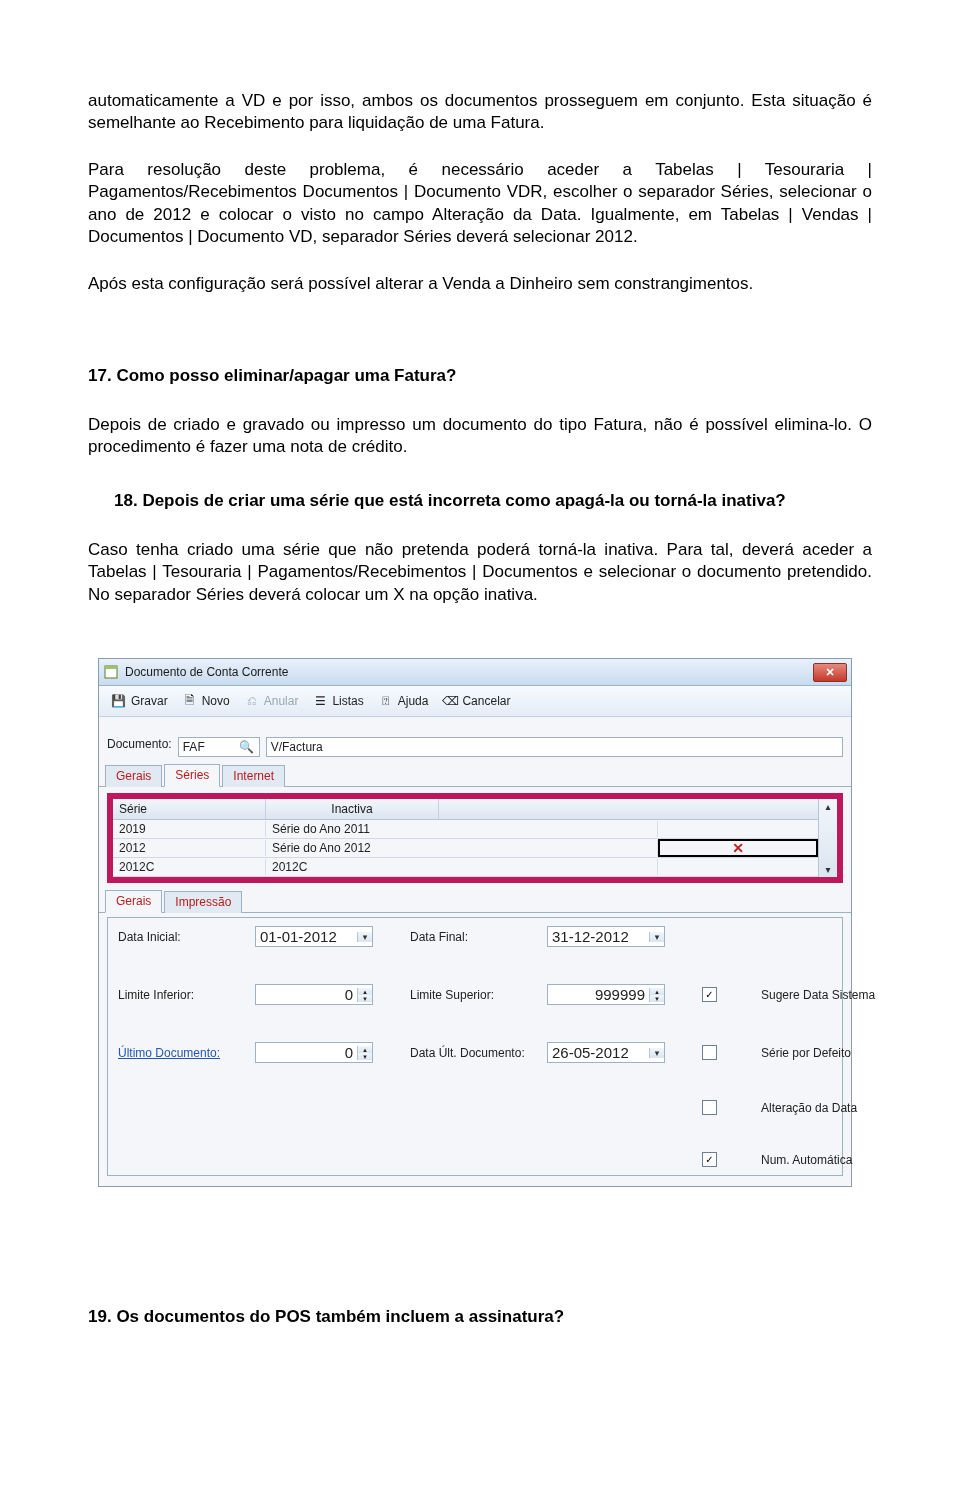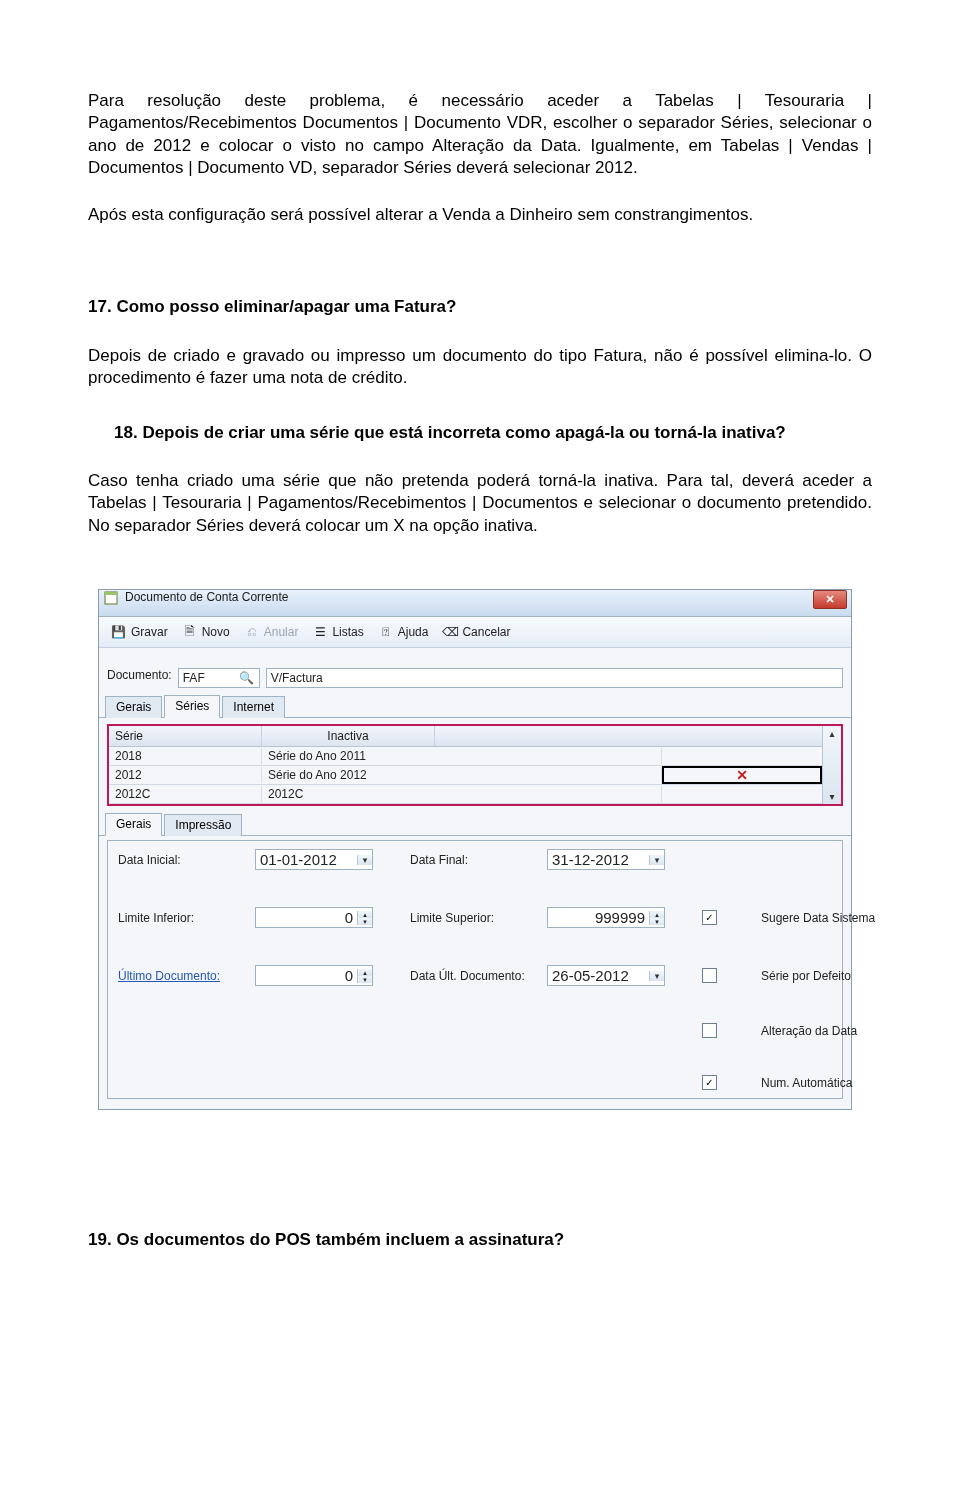--- a/index.html
+++ b/index.html
@@ -38,21 +38,21 @@
   .win {
     margin: 52px 20px 0 10px;
     border: 1px solid #8a9dad;
     background: #f4f6f9;
     font-family: "Segoe UI", Tahoma, sans-serif;
     font-size: 12px;
     color: #222;
   }
   .titlebar {
     display: flex;
-    align-items: flex-start;
+    align-items: center;
     height: 26px;
     padding: 0 4px;
     background: linear-gradient(#e9f1fb, #c8dbef);
     border-bottom: 1px solid #9db2c5;
   }
   .title-icon {
     width: 16px; height: 16px;
     margin-right: 6px;
     display: inline-flex;
     align-items: center;
@@ -115,31 +115,31 @@
     padding: 2px 6px 0 6px;
     border-bottom: 1px solid #9db2c5;
   }
   .tab {
     padding: 3px 10px 4px 10px;
     border: 1px solid #9db2c5;
     border-bottom: none;
     background: #e1e9f2;
     margin-right: 2px;
     font-size: 12px;
-    color: #000000;
+    color: #b91c1c;
     position: relative;
     top: 1px;
   }
   .tab.active {
     background: #f4f6f9;
     border-bottom: 1px solid #f4f6f9;
   }
   .gridwrap {
     margin: 6px 8px 4px 8px;
-    border: 2px solid #be185d;
+    border: 6px solid #be185d;
     display: flex;
   }
   .grid {
     flex: 1;
   }
   .ghead {
     display: flex;
     background: linear-gradient(#f2f6fb,#dbe5f0);
     border-bottom: 1px solid #b5c4d6;
     font-size: 12px;
@@ -241,20 +241,21 @@
     margin: 120px 0 0 0;
     padding-left: 30px;
     text-indent: -30px;
   }
 </style>
 </head>
 <body>
 
 <div class="page">
 
+  <p class="body">automaticamente a VD e por isso, ambos os documentos prosseguem em conjunto. Esta situação é semelhante ao Recebimento para liquidação de uma Fatura.</p>
   <p class="body">Para resolução deste problema, é necessário aceder a Tabelas | Tesouraria | Pagamentos/Recebimentos Documentos | Documento VDR, escolher o separador Séries, selecionar o ano de 2012 e colocar o visto no campo Alteração da Data. Igualmente, em Tabelas | Vendas | Documentos | Documento VD, separador Séries deverá selecionar 2012.</p>
   <p class="body">Após esta configuração será possível alterar a Venda a Dinheiro sem constrangimentos.</p>
 
   <div class="heading">
     <span>17.</span>
     <span>Como posso eliminar/apagar uma Fatura?</span>
   </div>
   <p class="body">Depois de criado e gravado ou impresso um documento do tipo Fatura, não é possível elimina-lo. O procedimento é fazer uma nota de crédito.</p>
 
   <div class="heading indent2">
@@ -321,21 +322,21 @@
       <div class="tab">Internet</div>
     </div>
 
     <div class="gridwrap">
       <div class="grid">
         <div class="ghead">
           <div class="gcol-serie">Série</div>
           <div class="gcol-inact">Inactiva</div>
         </div>
         <div class="grow noborder">
-          <div class="gcol-serie">2018</div>
+          <div class="gcol-serie">2019</div>
           <div class="gcol-desc">Série do Ano 2011</div>
           <div class="gcol-inact"></div>
         </div>
         <div class="grow">
           <div class="gcol-serie">2012</div>
           <div class="gcol-desc">Série do Ano 2012</div>
           <div class="gcol-inact">
               <span class="redx">✕</span>
             </div>
         </div>

